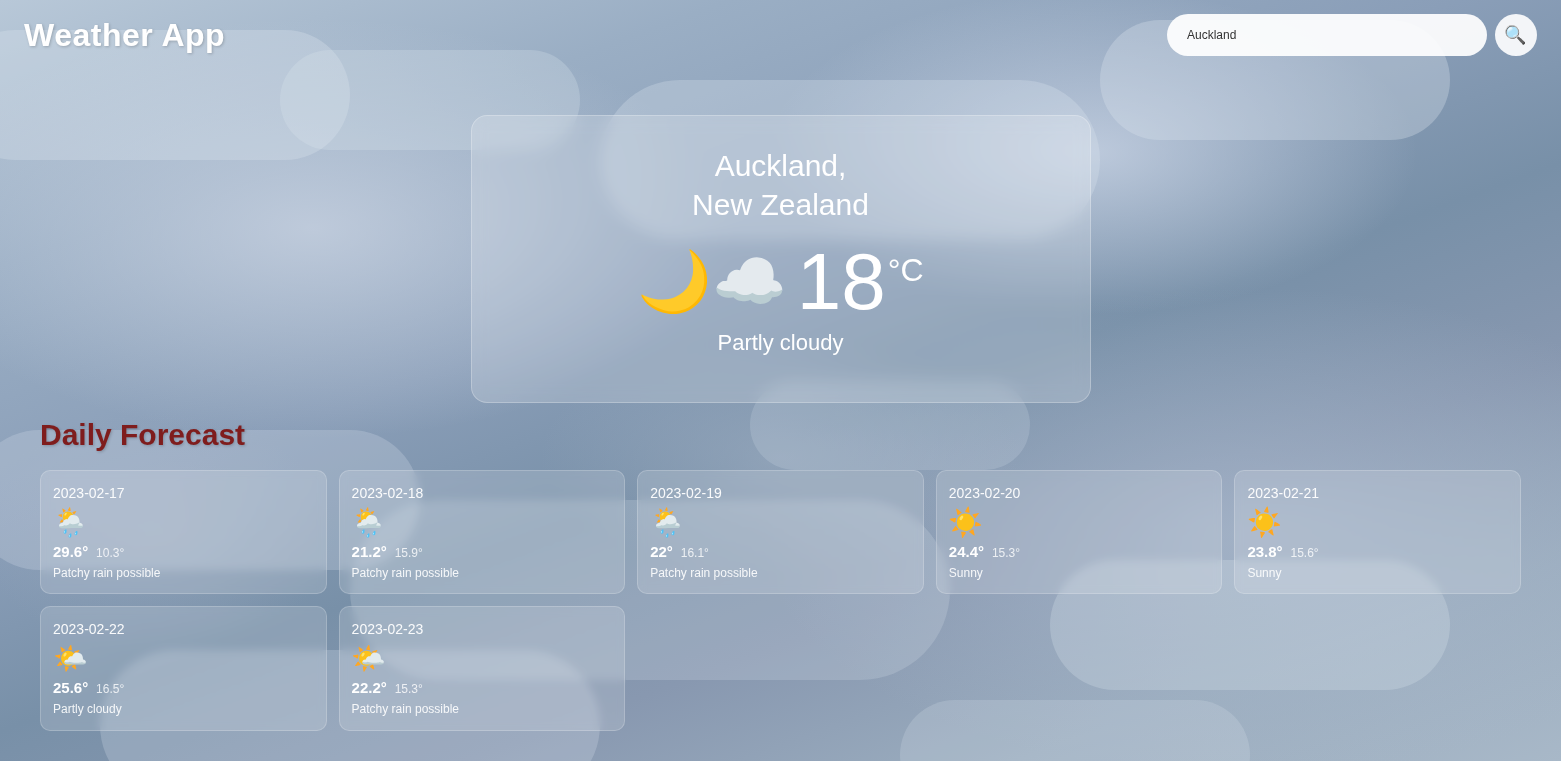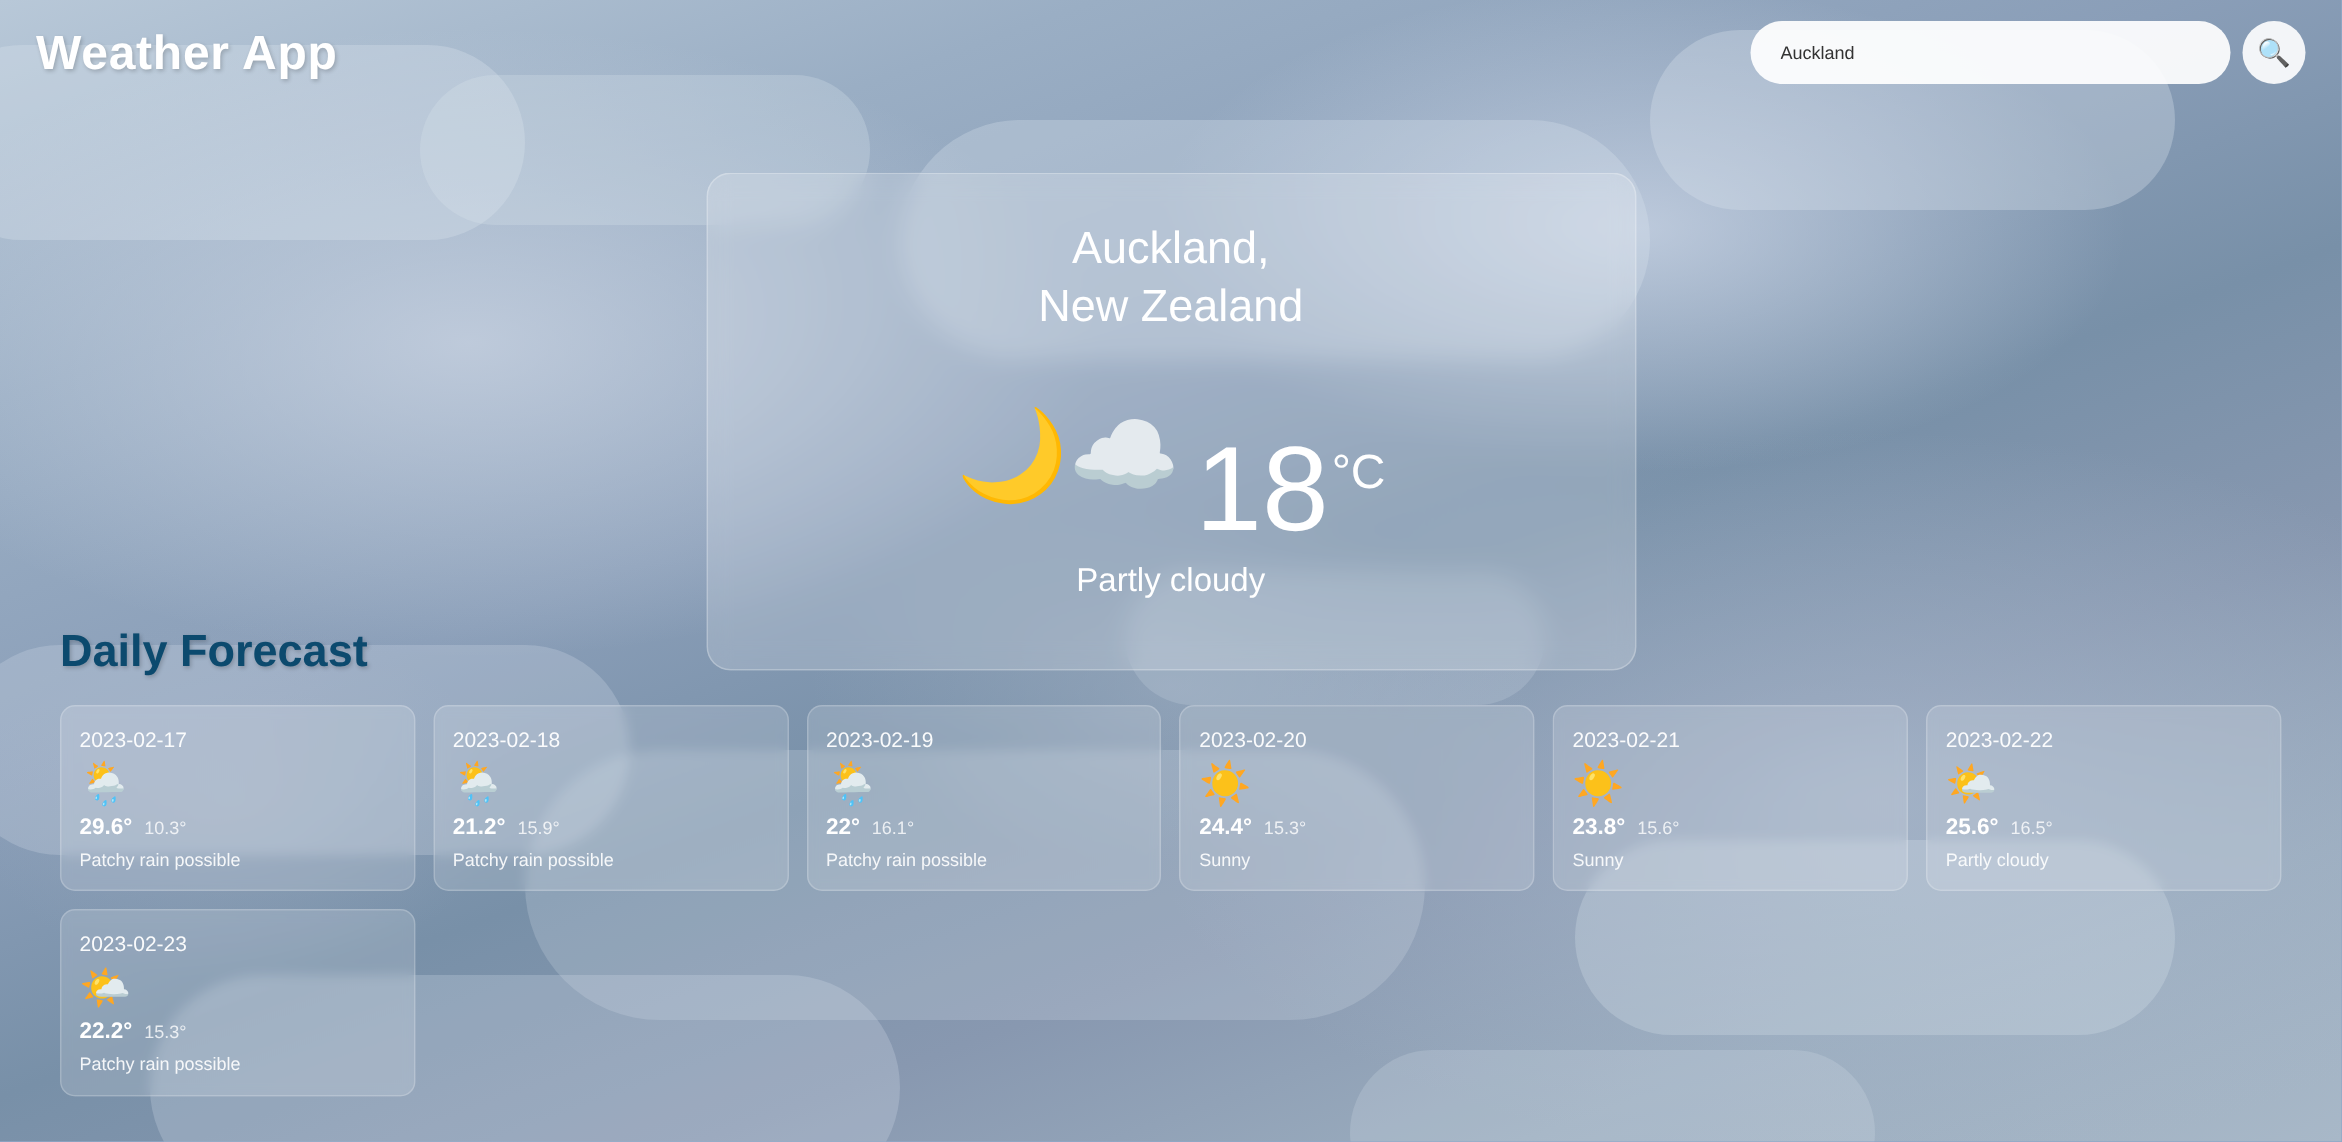--- a/index.html
+++ b/index.html
@@ -130,21 +130,20 @@
     .weather-icon-large {
       font-size: 60px;
       line-height: 1;
     }
 
     .temperature {
       font-size: 80px;
       font-weight: 300;
       line-height: 1;
       position: relative;
-      margin-top: 44px;
     }
 
     .temp-unit {
       font-size: 32px;
       font-weight: 400;
       vertical-align: super;
       margin-left: 2px;
     }
 
     .weather-desc {
@@ -177,30 +176,30 @@
     .forecast-section {
       position: absolute;
       bottom: 30px;
       left: 0;
       right: 0;
       padding: 0 40px;
       z-index: 10;
     }
 
     .forecast-title {
-      color: #0c4a6e;
+      color: #7f1d1d;
       font-size: 30px;
       font-weight: 700;
       margin-bottom: 18px;
       text-shadow: 1px 1px 3px rgba(0,0,0,0.2);
     }
 
     .forecast-grid {
       display: grid;
-      grid-template-columns: repeat(6, 1fr);
+      grid-template-columns: repeat(5, 1fr);
       gap: 12px;
     }
 
     .forecast-card {
       background: rgba(255,255,255,0.15);
       backdrop-filter: blur(4px);
       border-radius: 10px;
       padding: 14px 12px 12px;
       color: white;
       border: 1px solid rgba(255,255,255,0.2);

